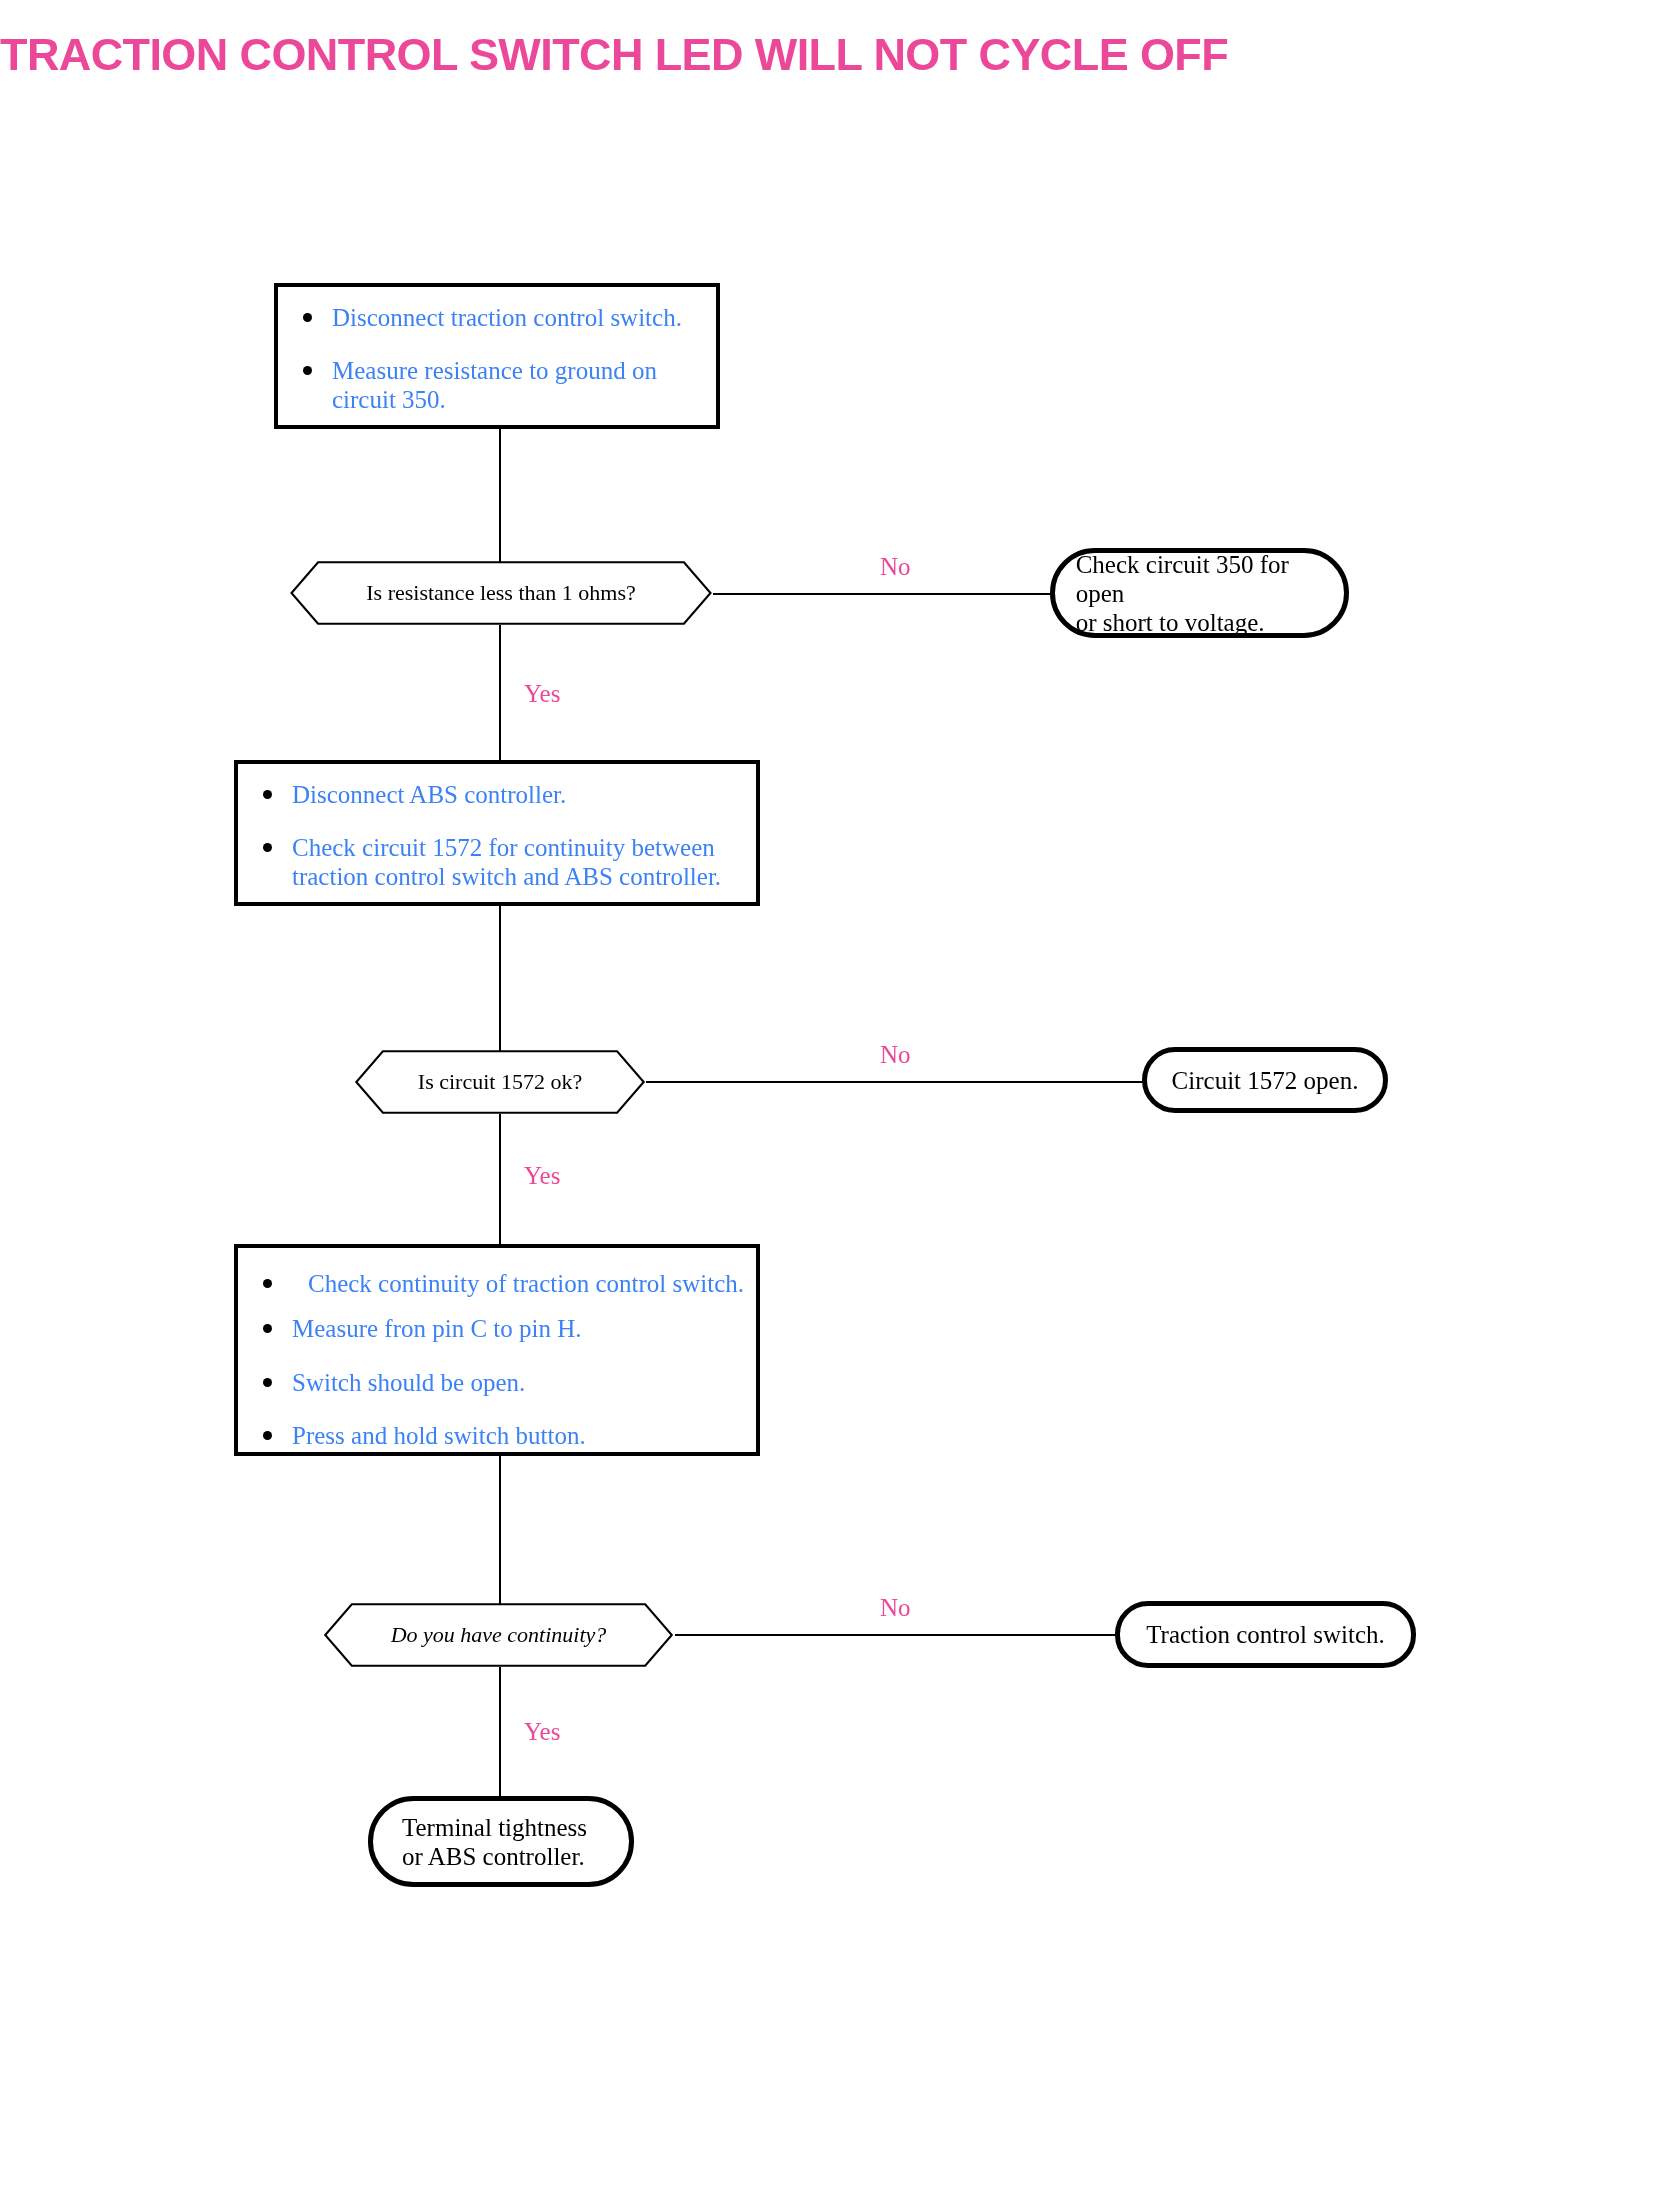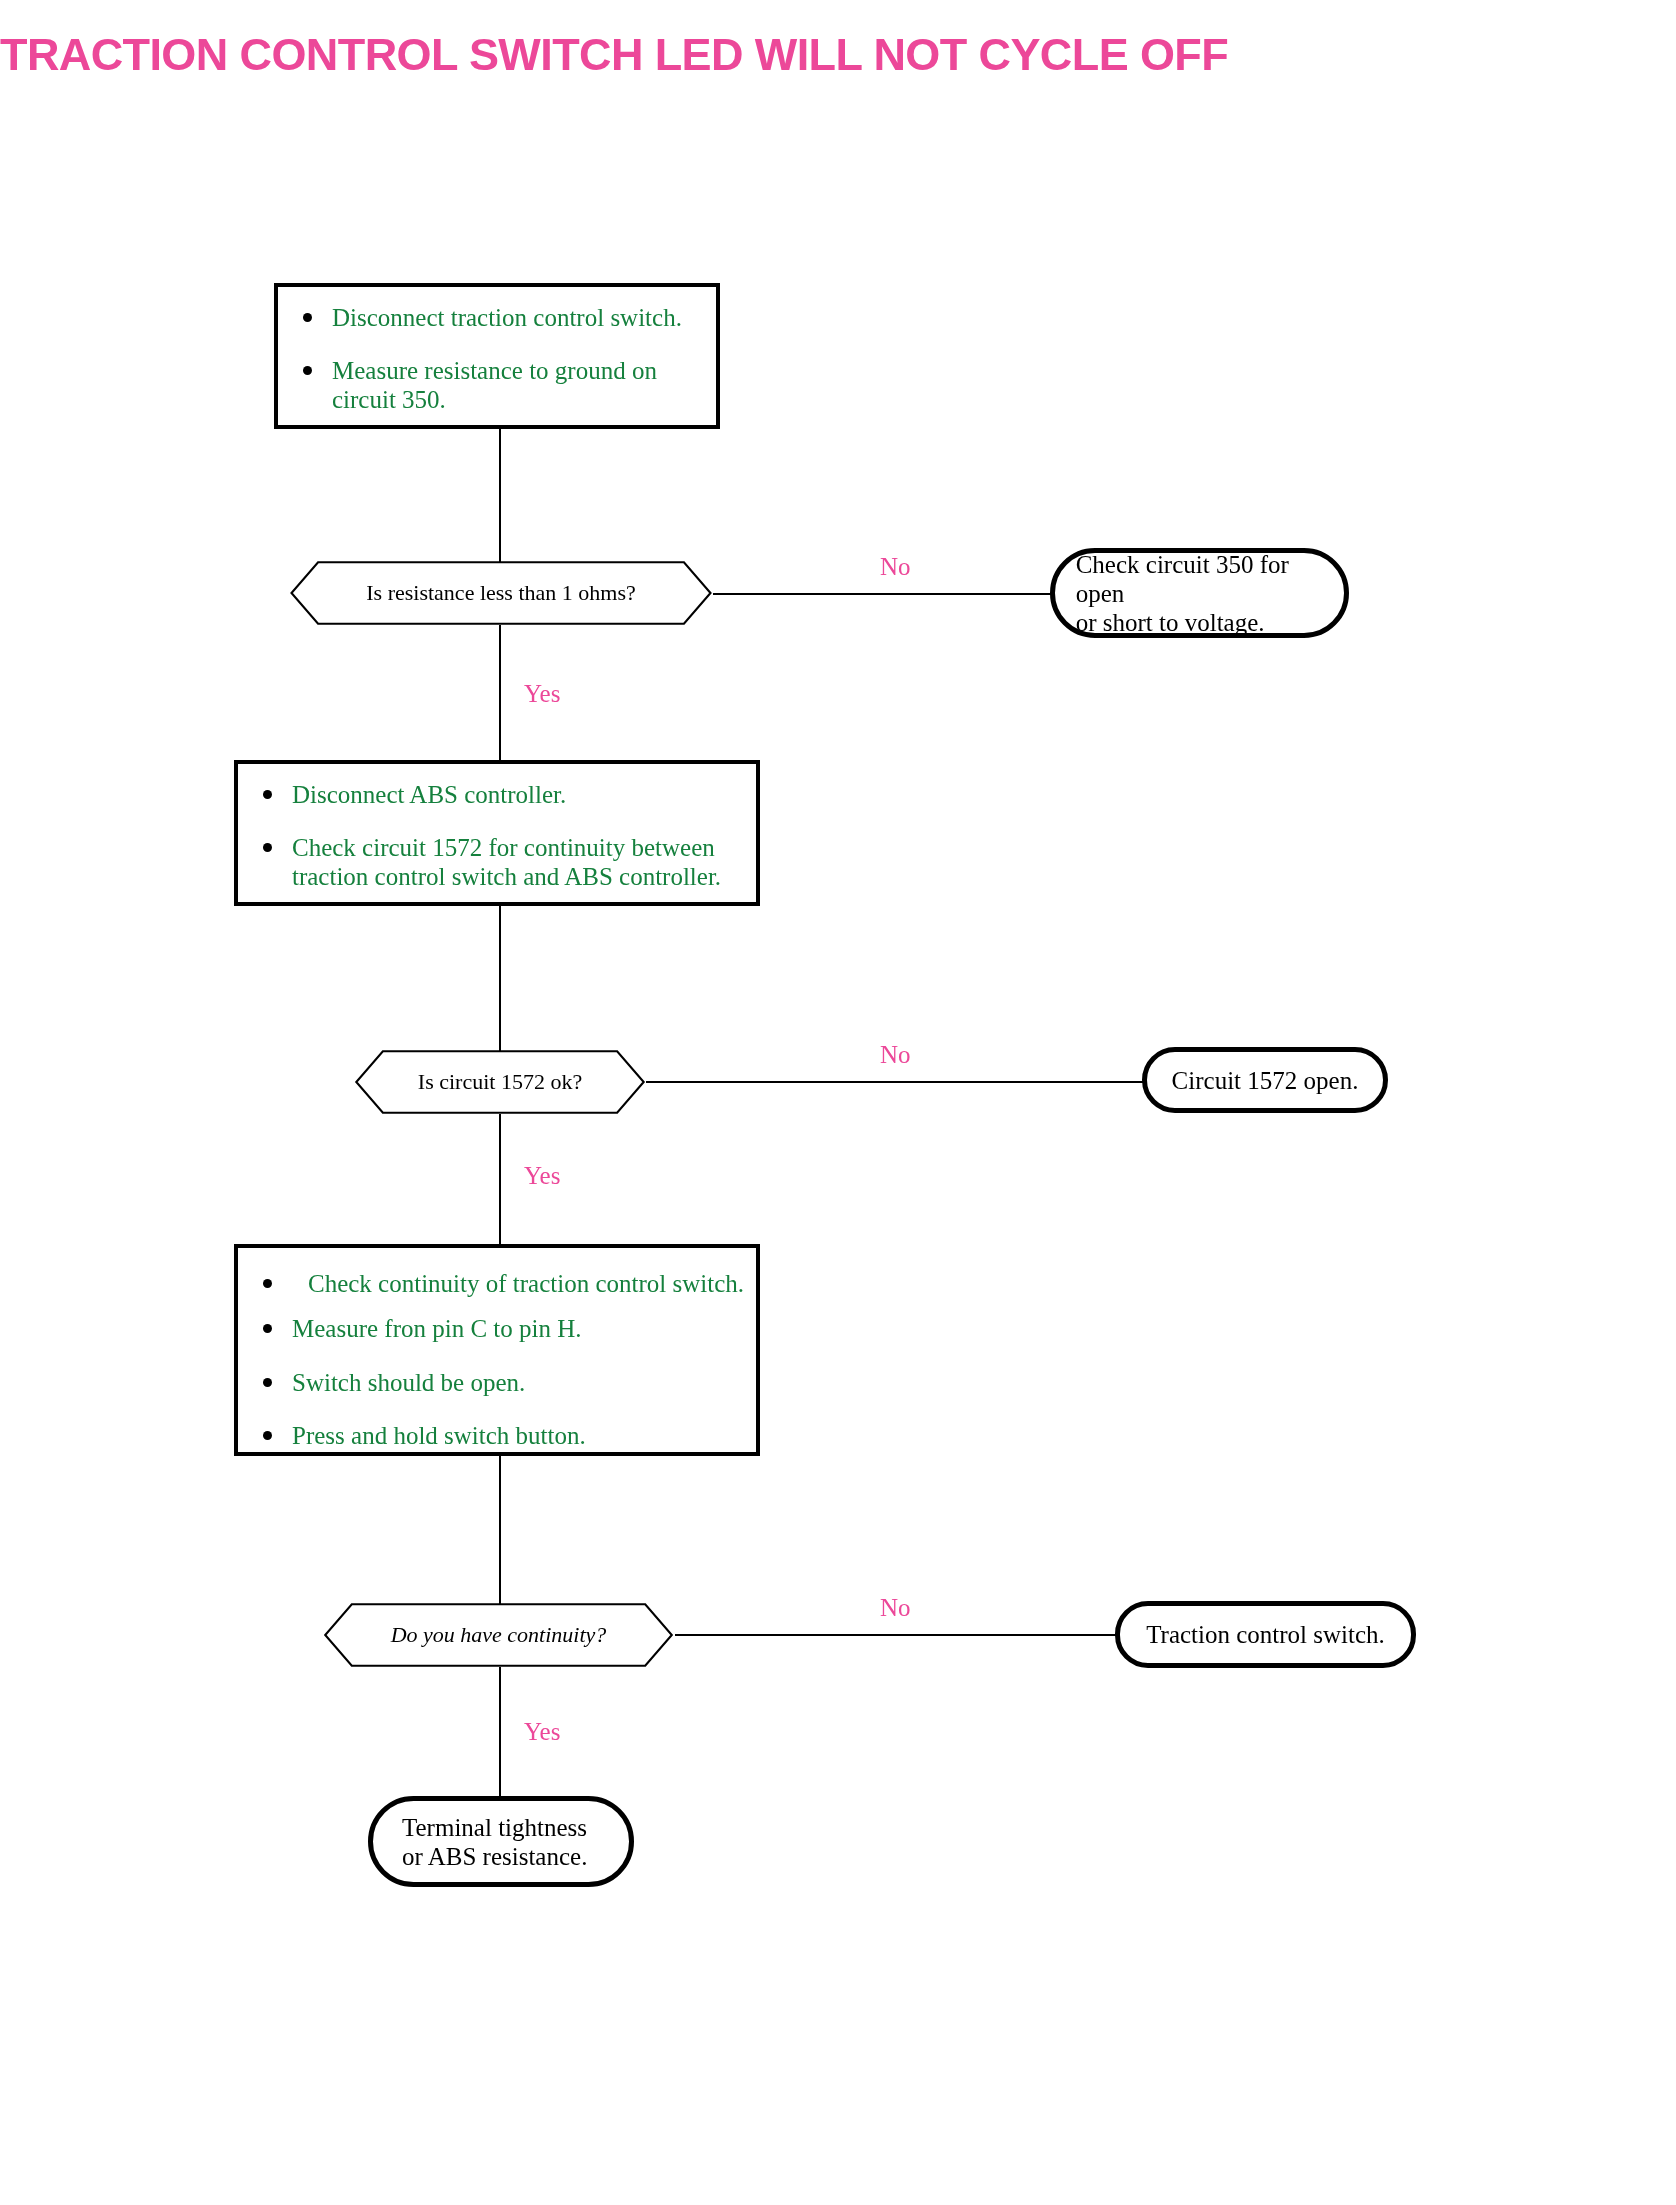--- a/index.html
+++ b/index.html
@@ -42,21 +42,21 @@
   .bullet-list {
     list-style: none;
     margin: 0;
     padding: 0;
   }
   .bullet-list li {
     position: relative;
     padding-left: 38px;
     font-size: 25px;
     line-height: 1.18;
-    color: #15803d;
+    color: #3b82f6;
     margin-bottom: 23px;
   }
   .bullet-list li:last-child { margin-bottom: 0; }
   .bullet-list li .bullet-dot {
     position: absolute;
     left: 8.5px;
     top: 10.3px;
     width: 9px;
     height: 9px;
     border-radius: 50%;
@@ -239,18 +239,18 @@
   <div class="terminal center-text" style="left:1115px; top:1601px; width:301px; height:67px; border-radius:33px;">
     <div class="terminal-text">Traction control switch.</div>
   </div>
 
   <div class="vline" style="left:499px; top:1667px; height:129px;"></div>
   <div class="branch-label" style="left:524px; top:1718px;">Yes</div>
 
   <div class="terminal" style="left:368px; top:1796px; width:266px; height:91px; border-radius:46px; padding-left:29px;">
     <div class="terminal-text">
       <span>Terminal tightness</span><br>
-      <span>or ABS resistance.</span>
+      <span>or ABS controller.</span>
     </div>
   </div>
 
 </div>
 
 
 </body></html>

